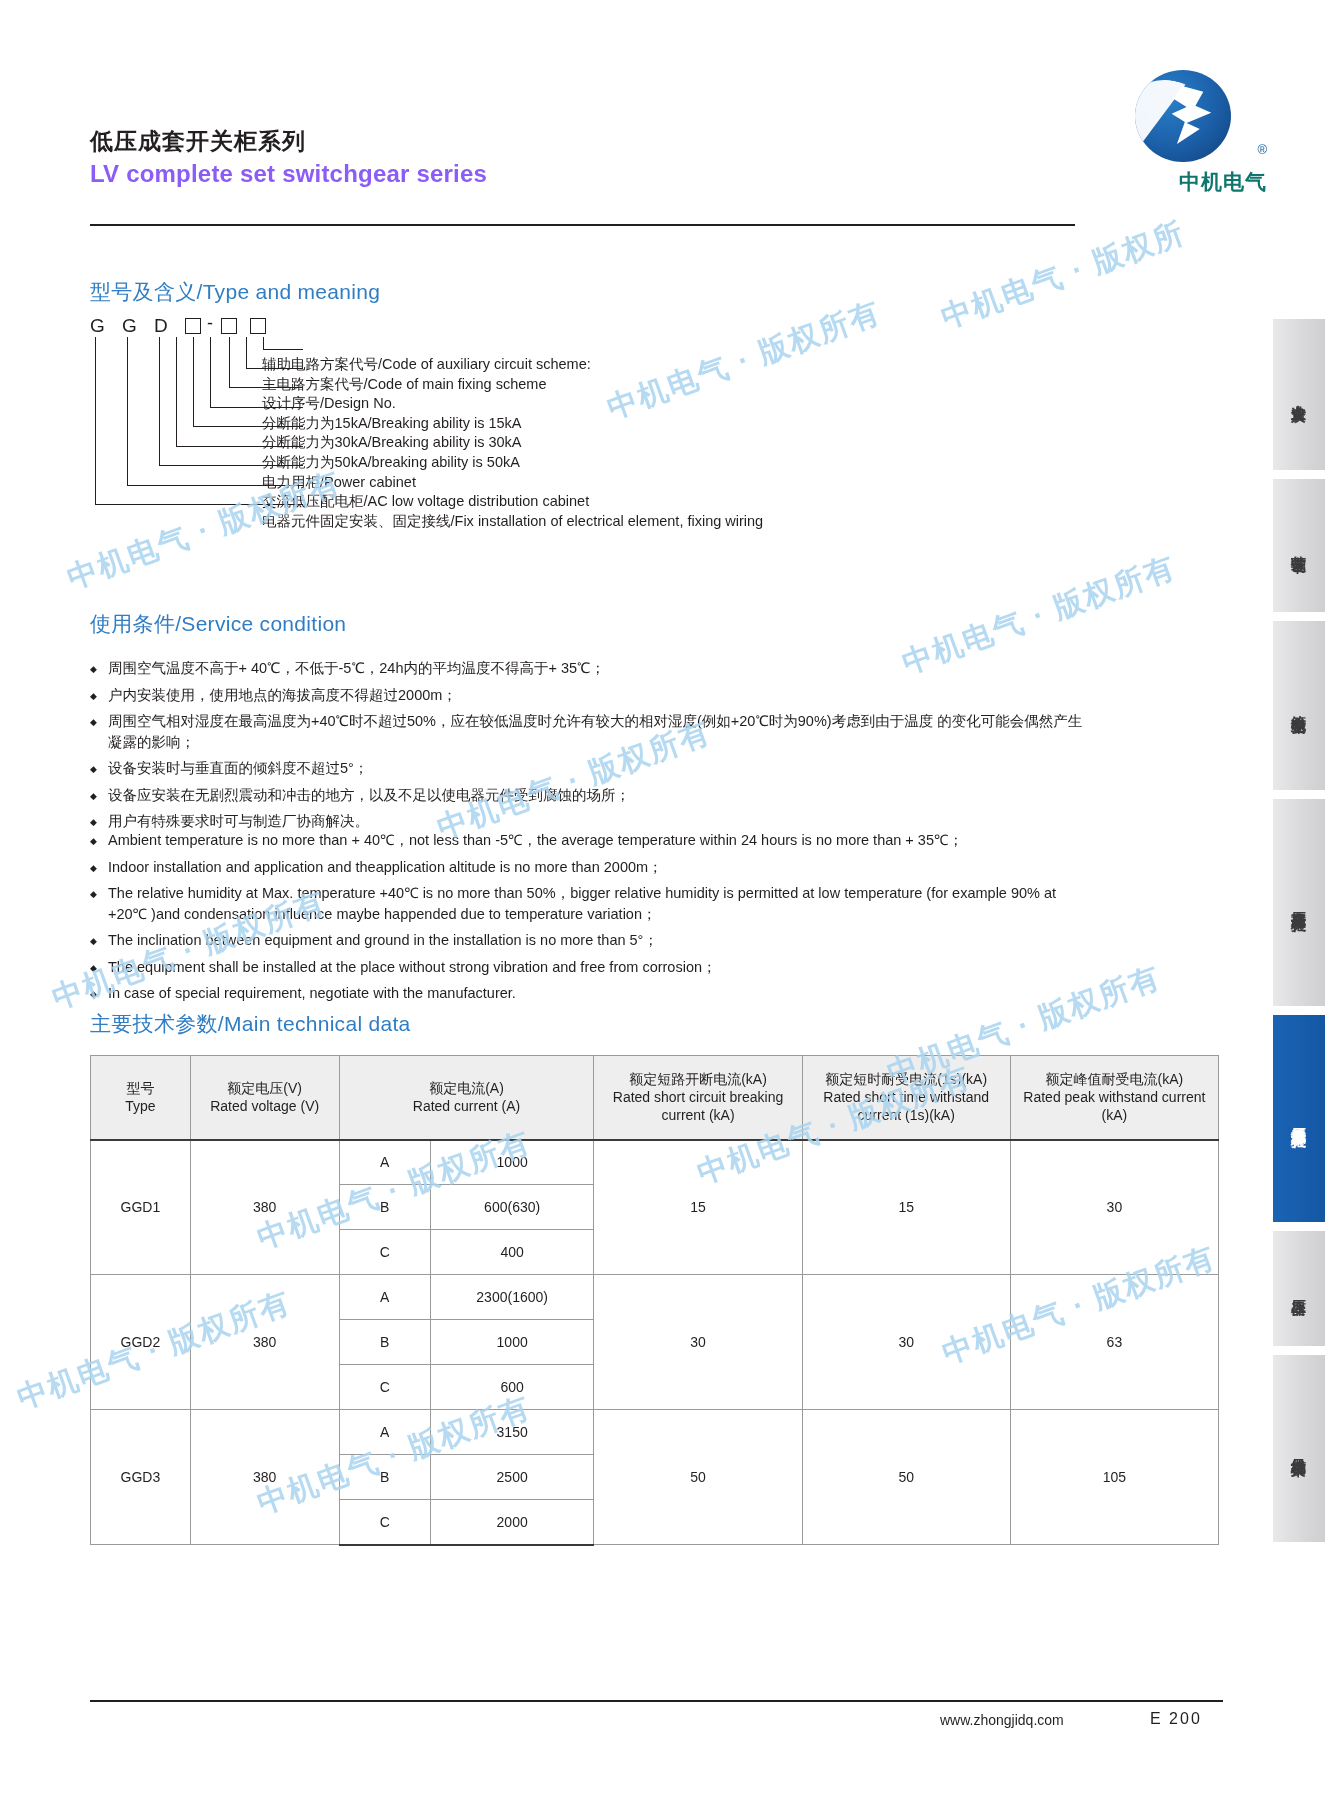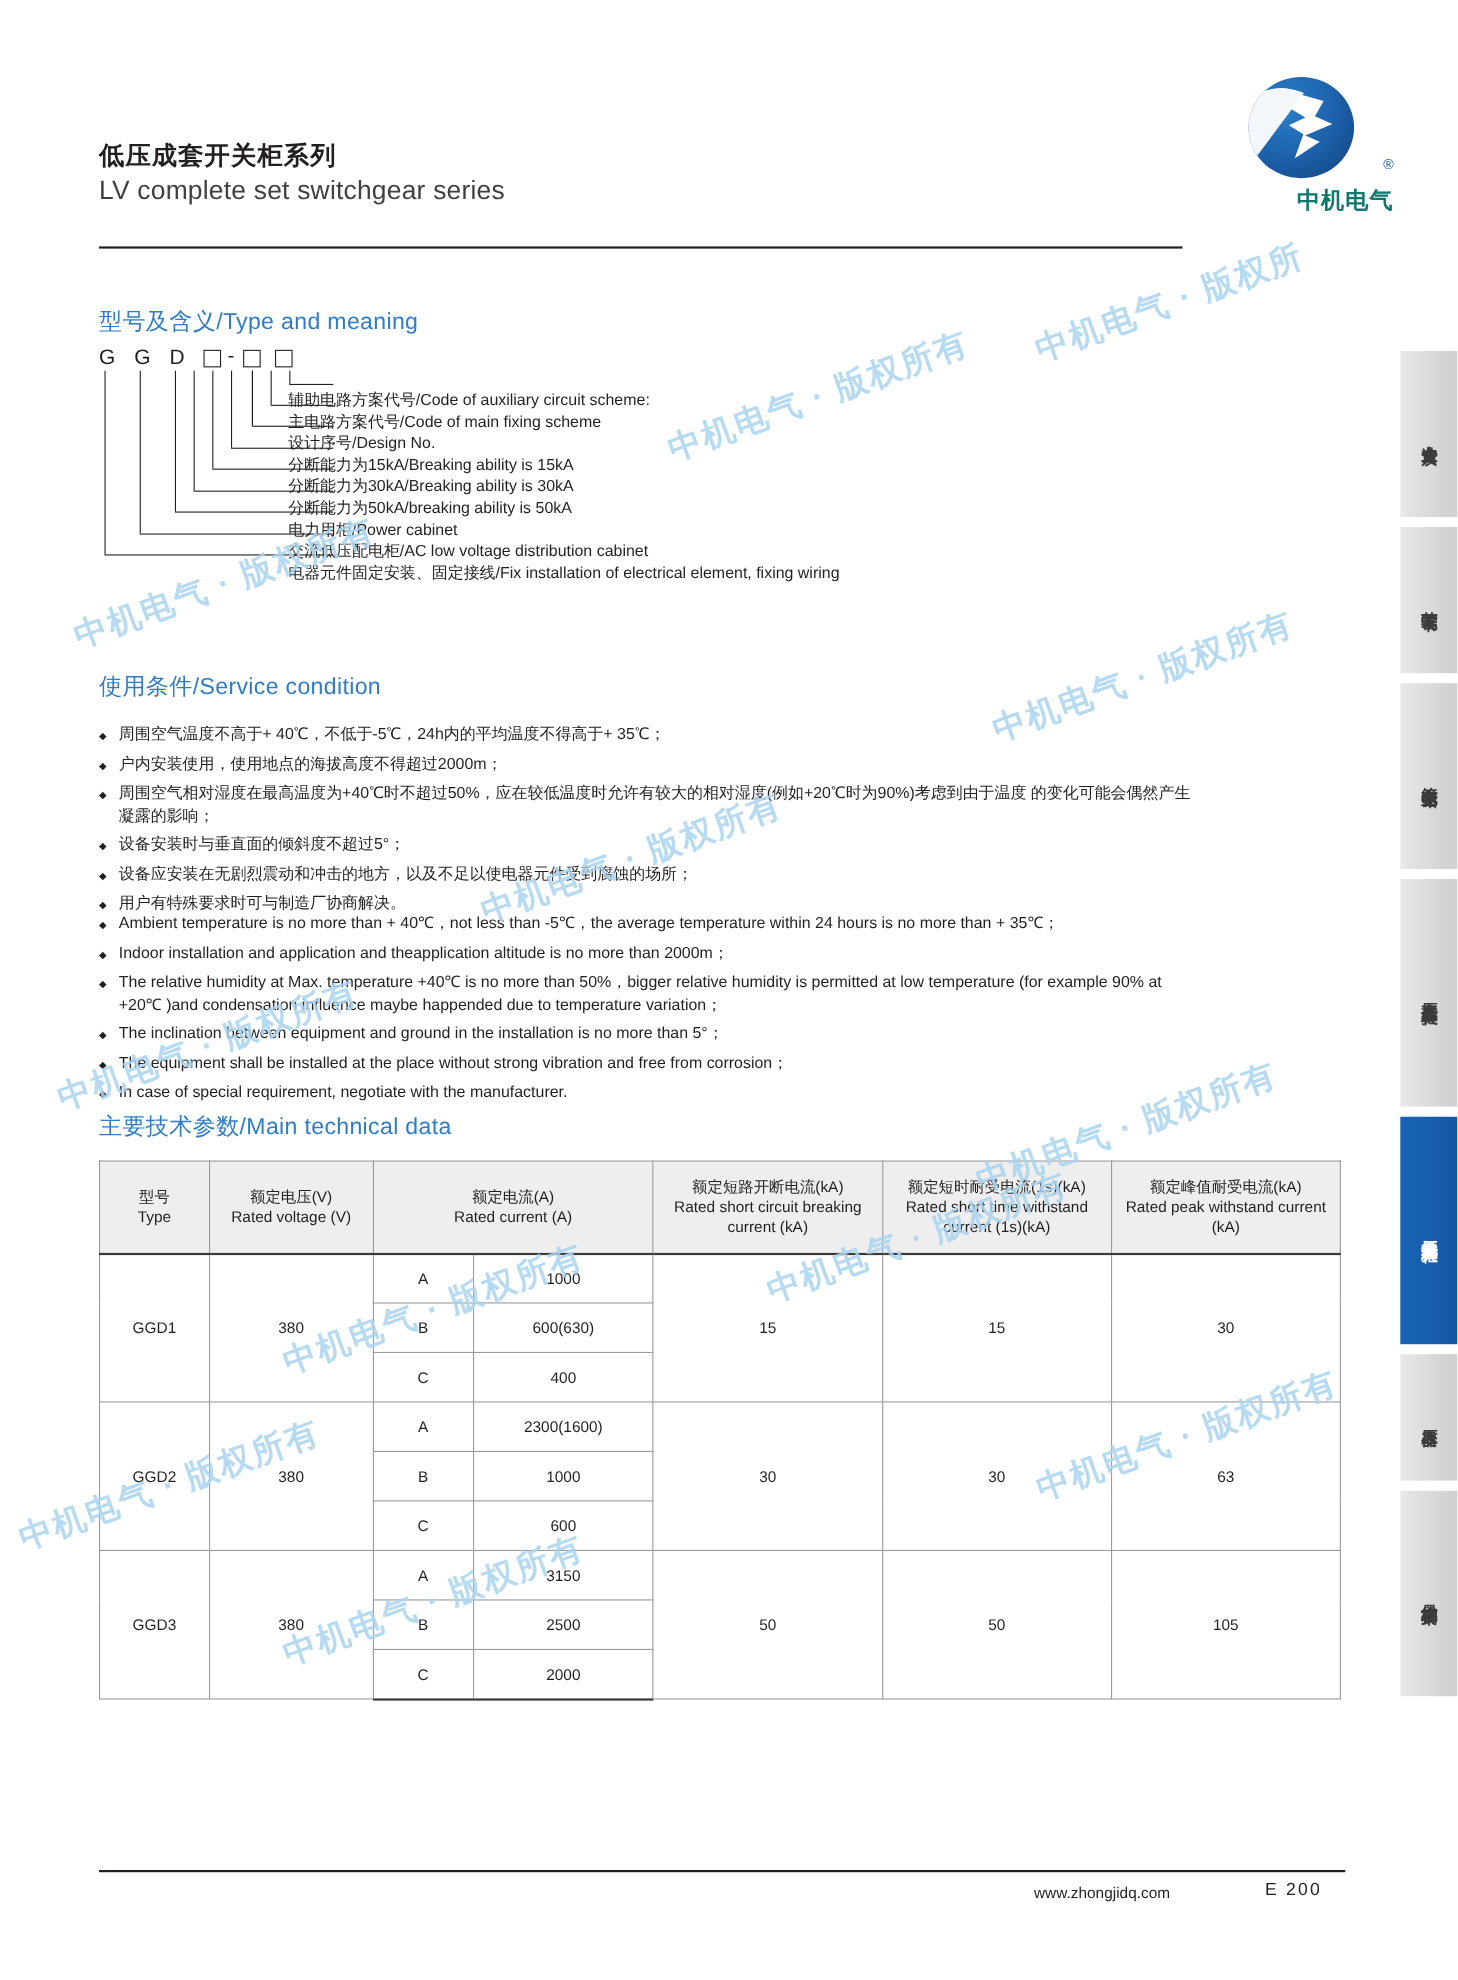--- a/index.html
+++ b/index.html
@@ -16,21 +16,21 @@
   
   .header {
     position: absolute; left: 0; top: 0; width: 1325px; height: 190px; margin-top: 48px;
   }
   .hdr-title-cn {
     position: absolute; left: 90px; top: 78px;
     font-size: 23px; font-weight: bold; letter-spacing: 1px; color: #231f20;
   }
   .hdr-title-en {
     position: absolute; left: 90px; top: 112px;
-    font-size: 24px; font-weight: normal; color: #404040; letter-spacing: 0.2px;
+    font-size: 24px; font-weight: bold; color: #8b5cf6; letter-spacing: 0.2px;
   }
   .logo-wrap {
     position: absolute; right: 58px; top: 22px; width: 180px; height: 135px;
   }
   .logo-mark {
     position: absolute; left: 48px; top: 0; width: 96px; height: 92px;
     border-radius: 50%;
     background: radial-gradient(circle at 35% 30%, #2a7fc9 0%, #1b5fa8 55%, #123f78 100%);
     overflow: hidden;
   }

